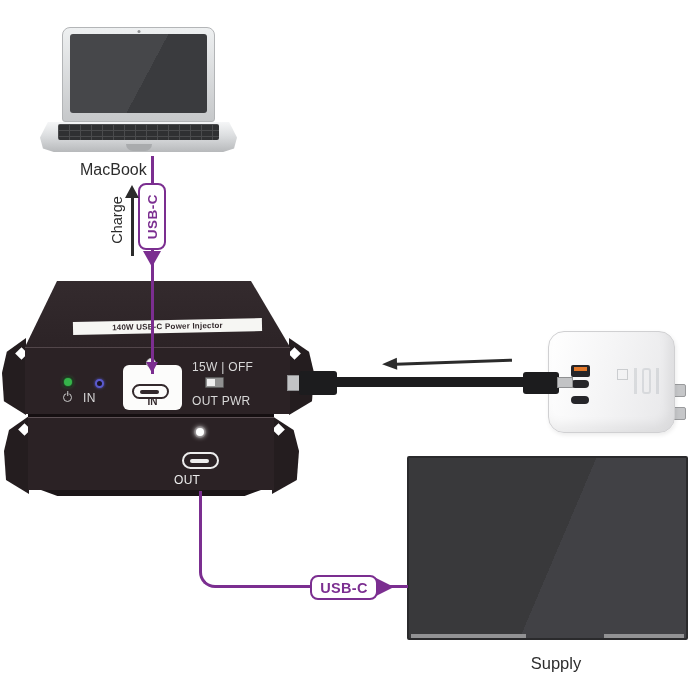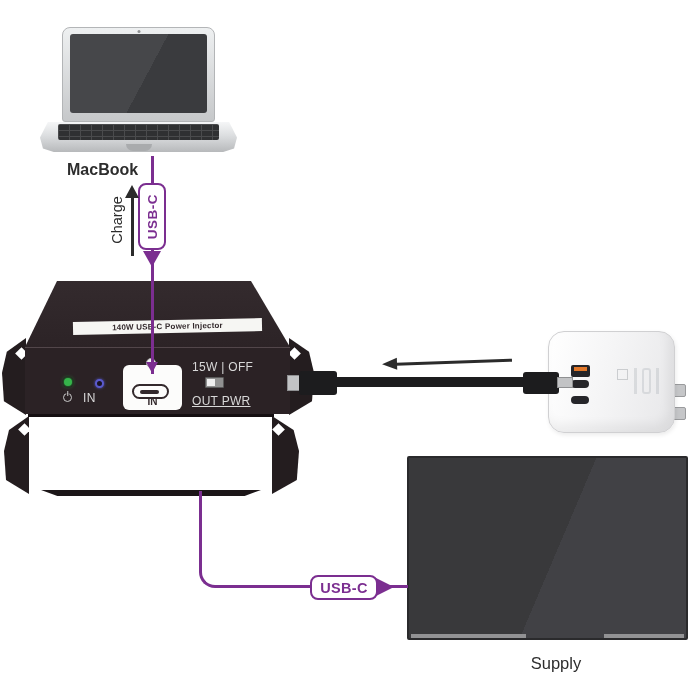--- a/index.html
+++ b/index.html
@@ -94,21 +94,21 @@
   <div>
     <div class="mb-bezel">
       <div class="mb-cam"></div>
       <div class="mb-screen"></div>
     </div>
     <div class="mb-base">
       <div class="mb-keyboard"></div>
       <div class="mb-notch"></div>
     </div>
   </div>
-  <div class="big-label" style="left:67px;top:161px;width:95px;font-weight:bold;">MacBook</div>
+  <div class="big-label" style="left:80px;top:161px;width:95px;">MacBook</div>
 
   <div class="injector">
     <div class="wing wing-l" style="left:2px;top:60px;width:24px;height:77px;">
       <div class="notch" style="left:15px;top:11px;"></div>
     </div>
     <div class="wing wing-r" style="left:289px;top:60px;width:25px;height:77px;">
       <div class="notch" style="left:1px;top:11px;"></div>
     </div>
     <div class="wing wing-l" style="left:4px;top:138px;width:25px;height:78px;">
       <div class="notch" style="left:16px;top:9px;"></div>
@@ -131,25 +131,32 @@
             <div class="bar"></div>
           </div>
         <div class="in-txt">IN</div>
       </div>
       <div class="port-dot"></div>
 
       <div class="panel-txt" style="left:167px;top:12px;width:66px;">15W | OFF</div>
       <div class="switch">
           <div class="knob"></div>
         </div>
-      <div class="panel-txt" style="left:167px;top:46px;width:66px;text-decoration:underline;">OUT PWR</div>
+      <div class="panel-txt" style="left:167px;top:46px;width:66px;">OUT PWR</div>
     </div>
 
     <div class="gap-line"></div>
 
+    <div class="bottom-face">
+      <div class="led-white"></div>
+      <div class="out-pill">
+          <div class="bar"></div>
+        </div>
+      <div class="panel-txt" style="left:146px;top:55px;width:53px;color:#ededed;">OUT</div>
+    </div>
     <div class="base-lip"></div>
   </div>
 
   <div class="prong" style="left:664px;top:384px;"></div>
   <div class="prong" style="left:664px;top:407px;"></div>
   <div class="adapter">
     <div class="usba">
         <div class="orange"></div>
       </div>
     <div class="usbc-p" style="top:48px;"></div>

